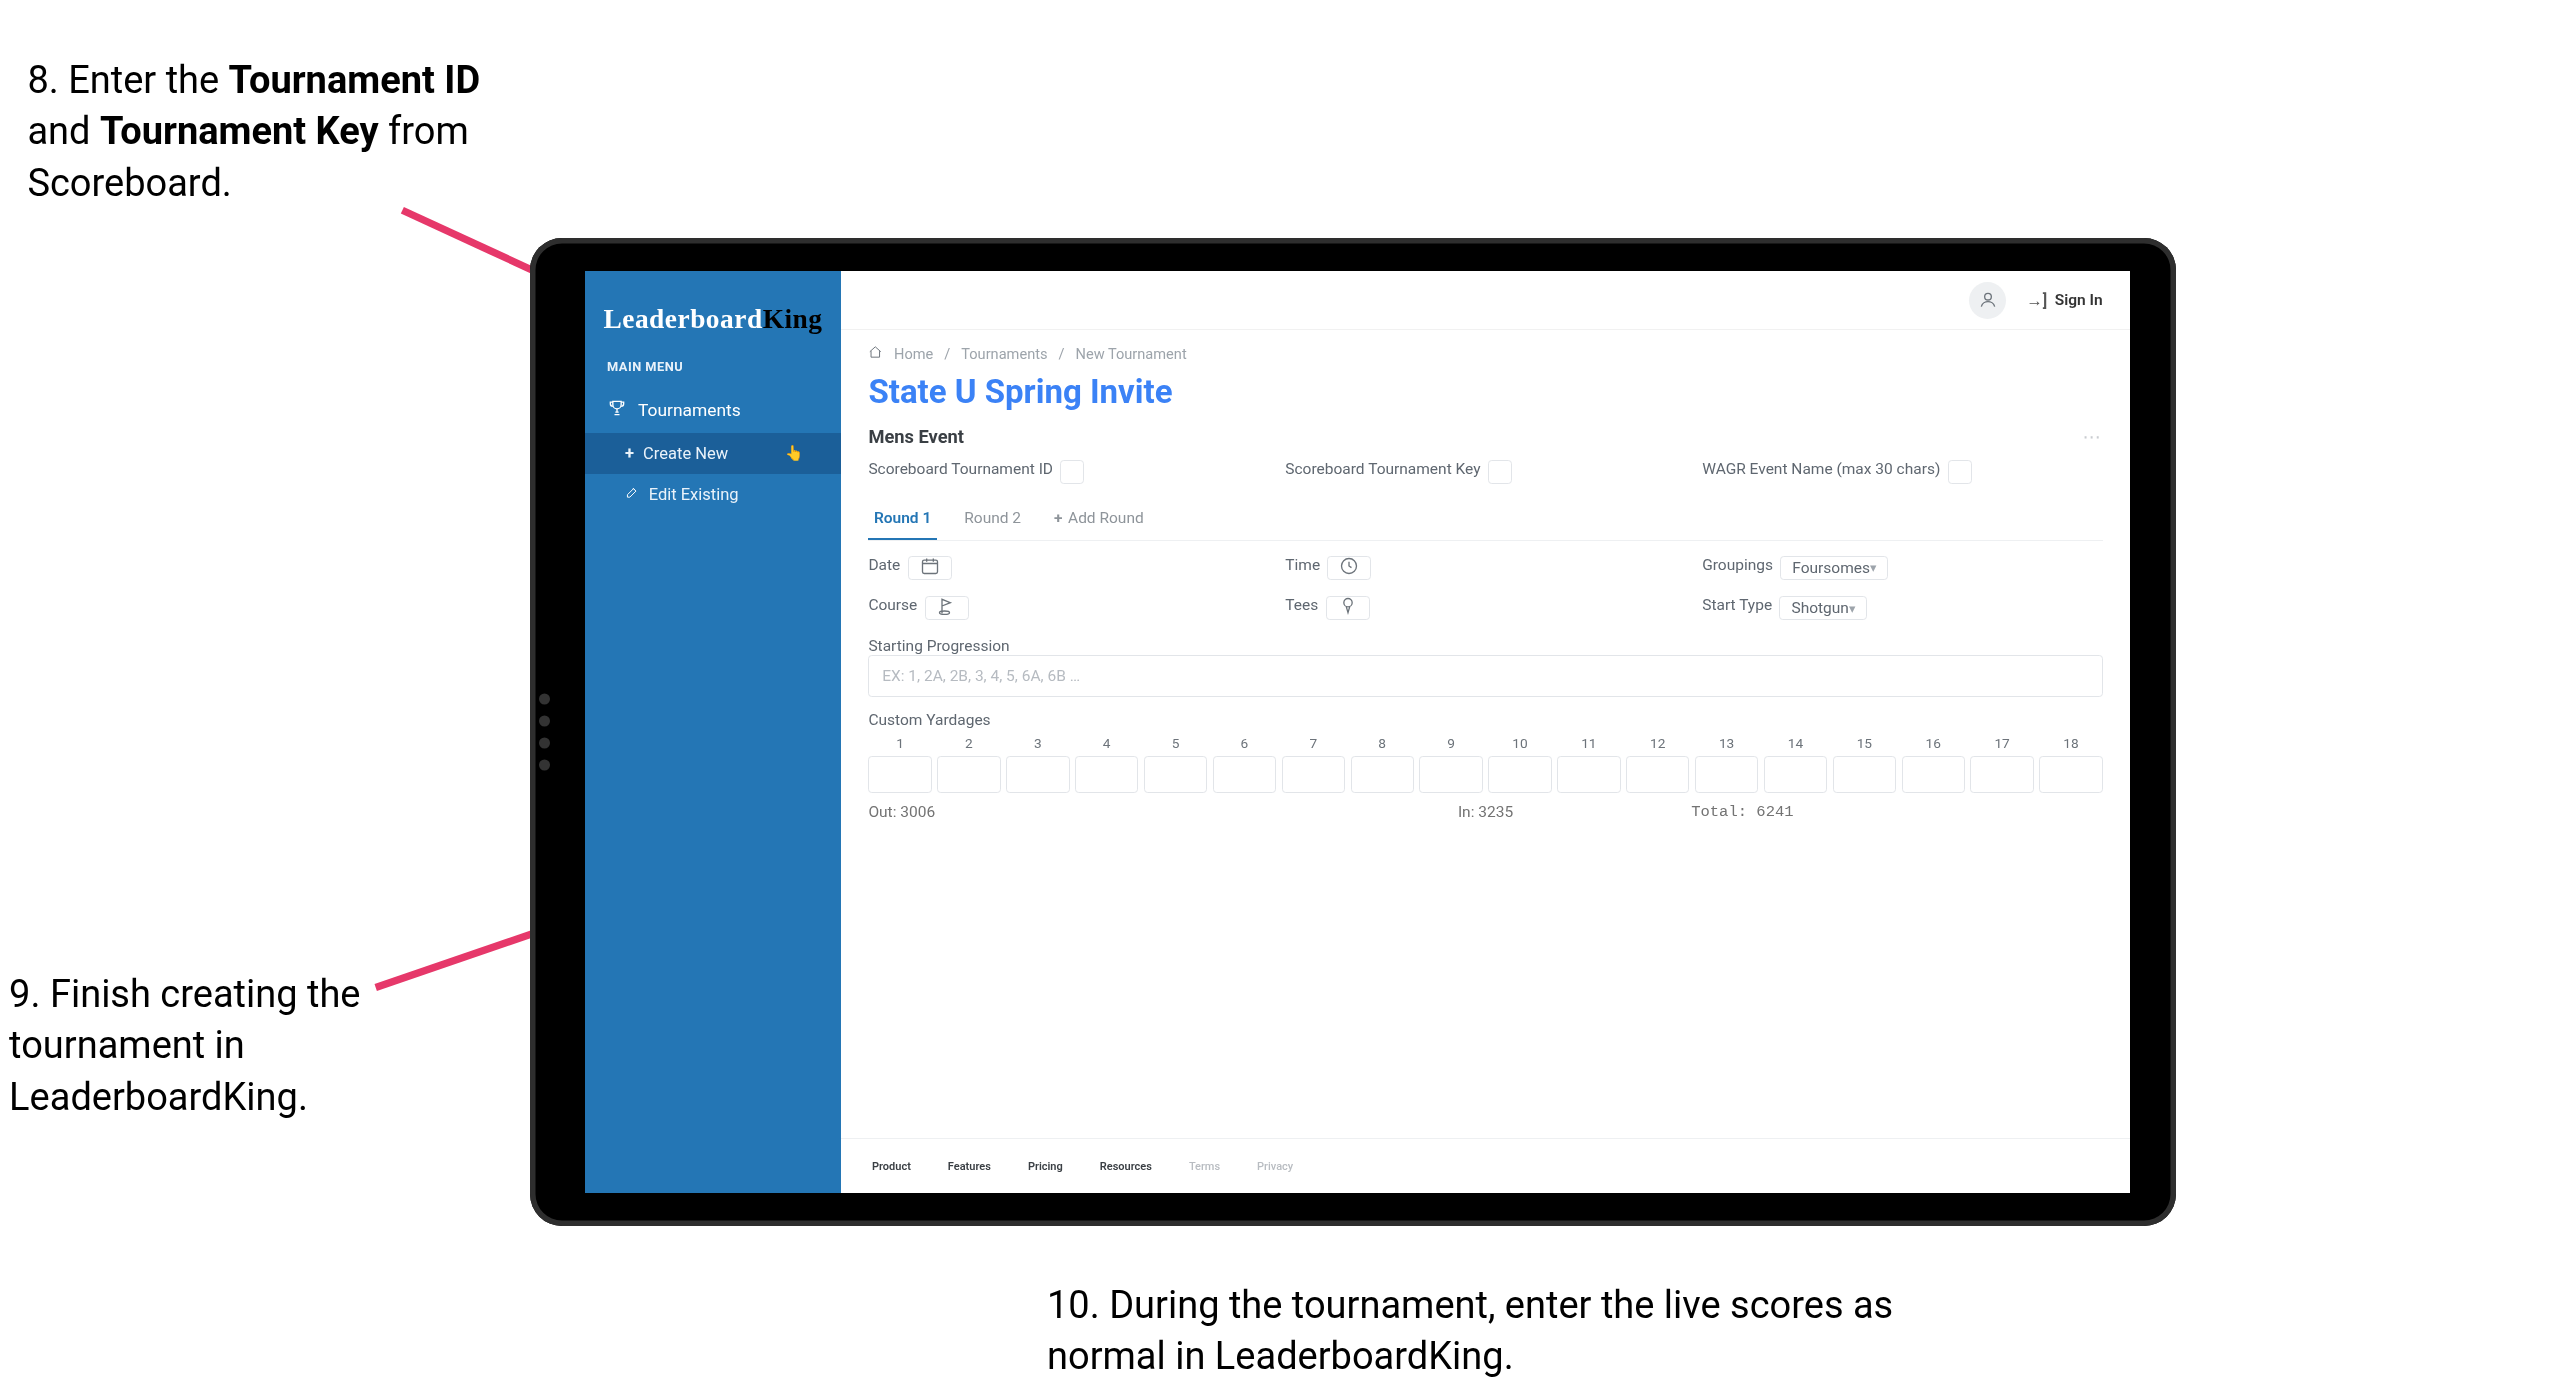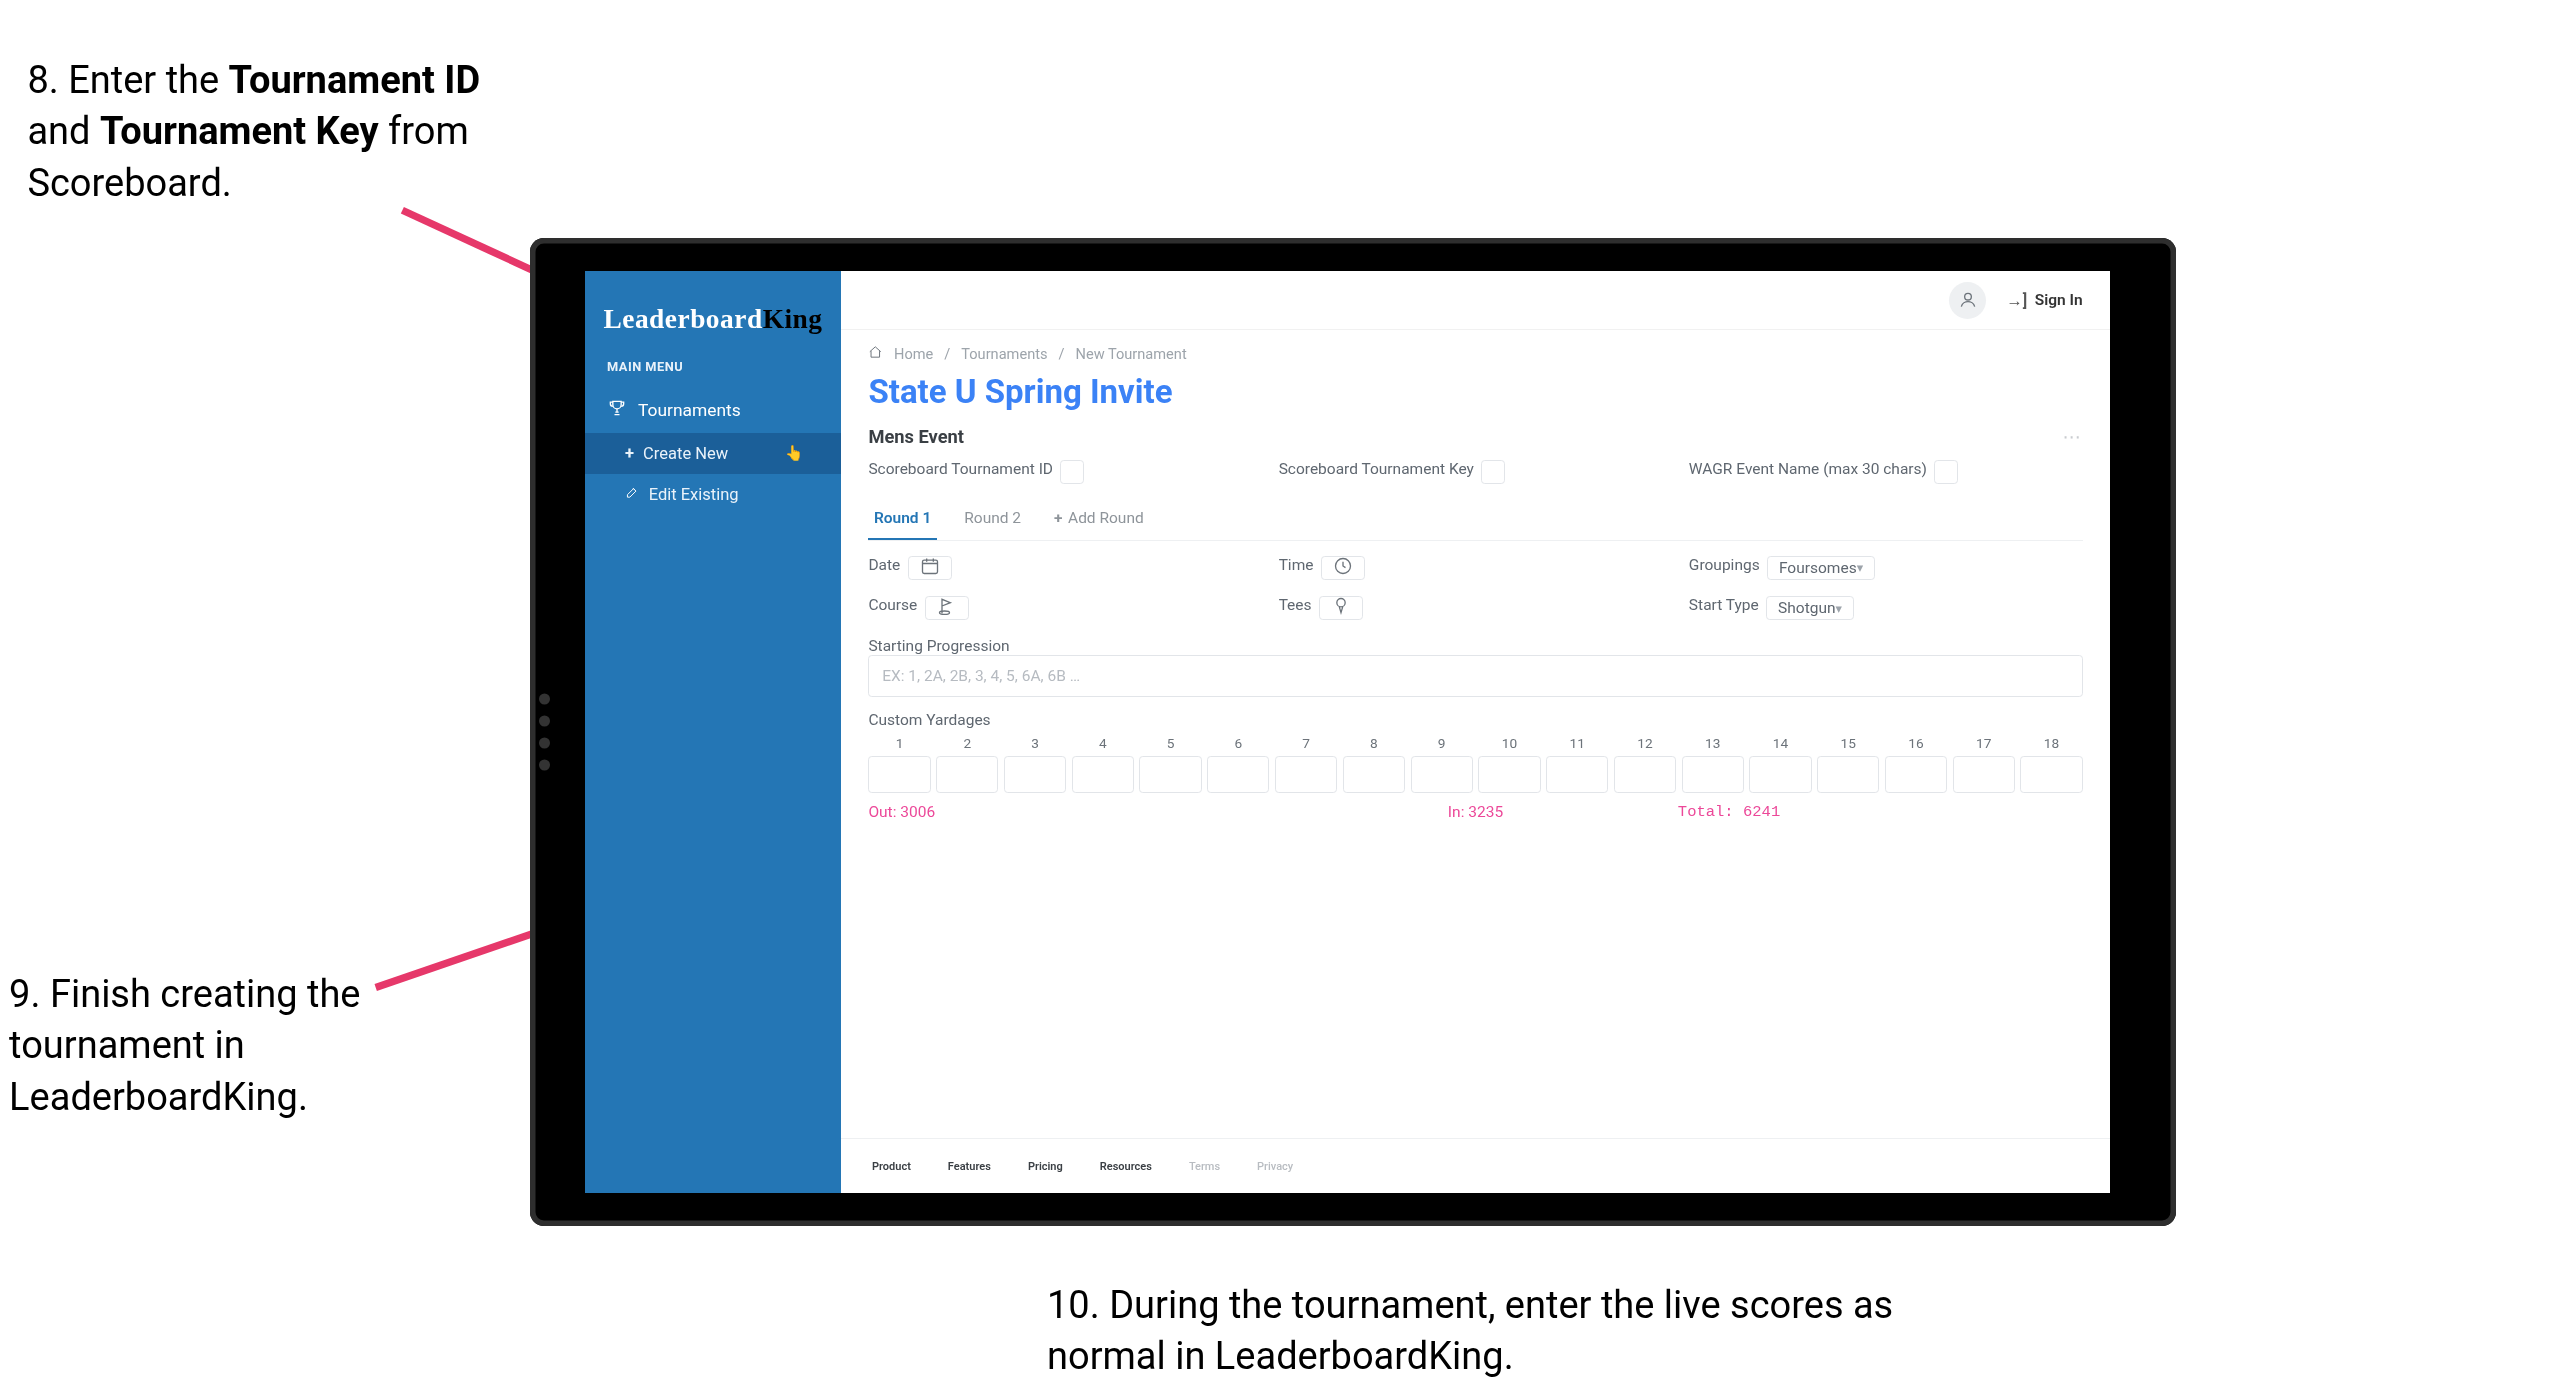--- a/index.html
+++ b/index.html
@@ -25,22 +25,22 @@
   .arrow-svg { position: absolute; pointer-events: none; }
 
   
   .tablet {
     position: absolute;
     left: 530px;
     top: 238px;
     width: 1646px;
     height: 988px;
     background: #000;
-    border-radius: 14px;
-    padding: 33px 66px 33px 55px;
+    border-radius: 32px;
+    padding: 33px 46px 33px 55px;
     box-shadow: inset 0 0 0 5.5px #2e2e2e;
   }
   .side-buttons {
     position: absolute;
     left: 9.1px;
     top: 50%;
     transform: translateY(-50%);
     display: flex;
     flex-direction: column;
     gap: 11px;
@@ -201,21 +201,21 @@
   }
   .ycol {
     flex: 1; display: flex; flex-direction: column; align-items: center; gap: 5.5px;
   }
   .ycol .num { font-size: 13.7px; color: #6c737a; }
   .ycol .box {
     width: 100%; height: 37px;
     border: 0.9px solid #e2e5e9; border-radius: 3.7px;
   }
   .yardage-summary {
-    display: flex; font-size: 15.5px; color: #ec4899; margin-top: 5.5px;
+    display: flex; font-size: 15.5px; color: #737373; margin-top: 5.5px;
   }
   .yardage-summary .left { flex: 1; }
   .yardage-summary .mid { flex: 1; text-align: center; }
   .yardage-summary .right { flex: 1; text-align: left; font-family: Liberation Mono, monospace; }
 
   
   .footer {
     border-top: 0.9px solid #eef0f2;
     height: 55px;
     display: flex; align-items: center; justify-content: flex-start;

